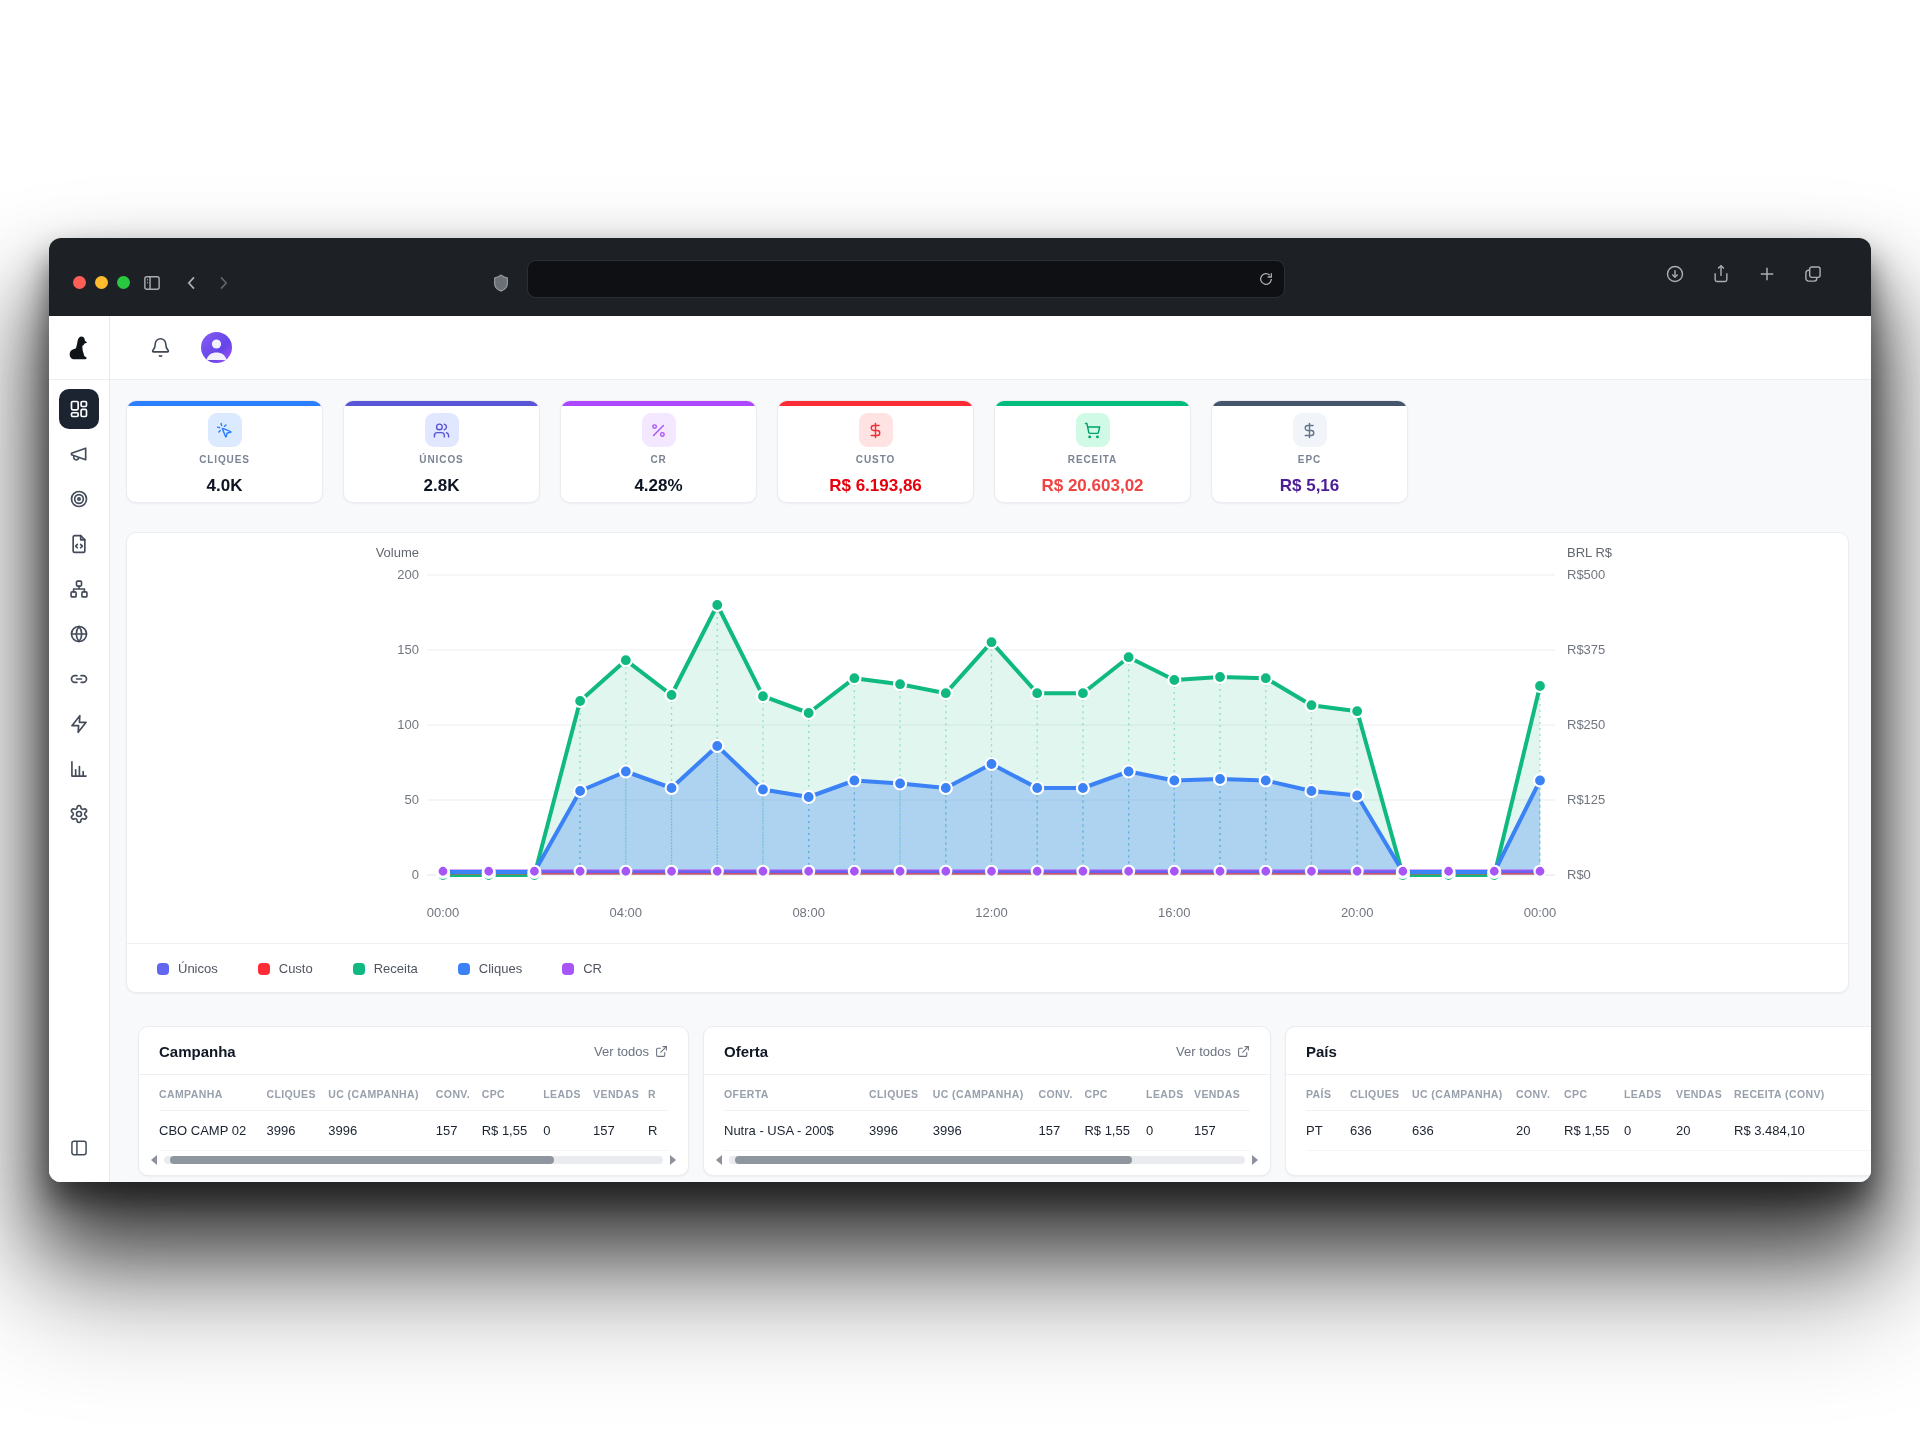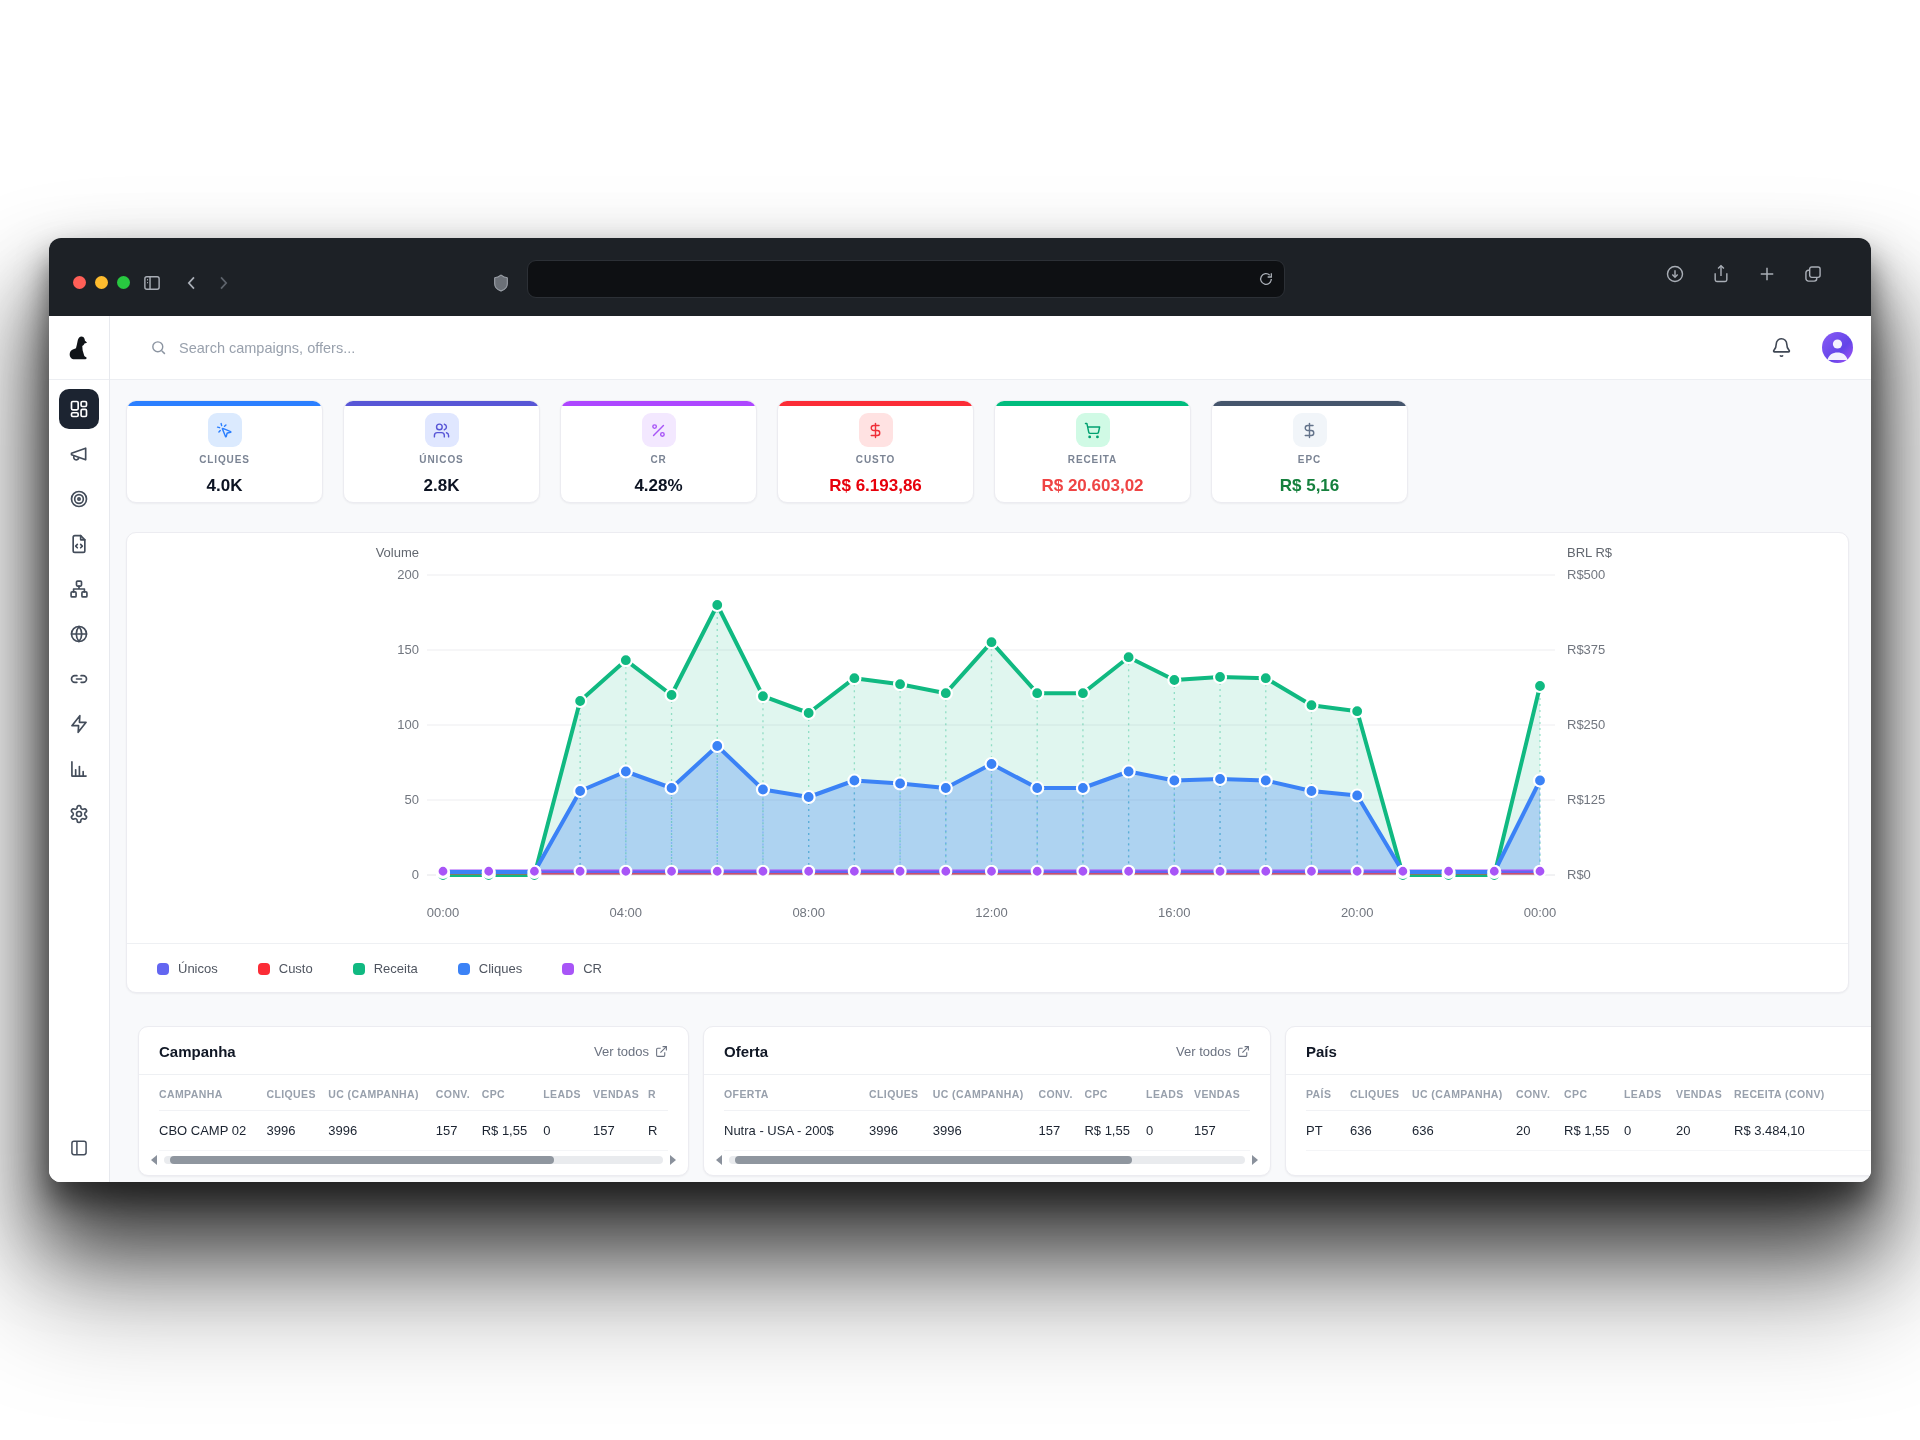--- a/index.html
+++ b/index.html
@@ -223,27 +223,20 @@
       <div class="rail-item rail-bottom">
         <svg viewBox="0 0 24 24" fill="none" stroke="currentColor" stroke-width="1.8">
             <rect x="3.5" y="4" width="17" height="16" rx="2.5"></rect>
             <line x1="9.5" y1="4" x2="9.5" y2="20"></line>
           </svg>
       </div>
     </div>
 
     <div class="main-col">
       <div class="app-header">
-        <div class="search-wrap">
-          <svg viewBox="0 0 24 24" fill="none" stroke="currentColor" stroke-width="2">
-              <circle cx="11" cy="11" r="7"></circle>
-              <line x1="16.5" y1="16.5" x2="21" y2="21"></line>
-            </svg>
-          <input type="text" placeholder="Search campaigns, offers..." style="">
-        </div>
         <span class="bell-btn">
           <svg viewBox="0 0 24 24" fill="none" stroke="currentColor" stroke-width="1.8">
               <path d="M10.3 21a2 2 0 0 0 3.4 0"></path>
               <path d="M3.3 15.3A1 1 0 0 0 4 17h16a1 1 0 0 0 .7-1.7C19.4 14 18 12.5 18 8A6 6 0 0 0 6 8c0 4.5-1.4 6-2.7 7.3z"></path>
             </svg>
         </span>
         <span class="avatar">
           <svg viewBox="0 0 31 31">
               <circle cx="15.5" cy="12" r="4.6" fill="#ffffff" opacity=".92"></circle>
               <path d="M5.5 28c1-5.2 5.2-7.6 10-7.6s9 2.4 10 7.6z" fill="#ffffff" opacity=".92"></path>
@@ -317,21 +310,21 @@
             </div>
             <div class="kpi">
               <span class="accent" style="background:#45556c"></span>
               <span class="tile" style="background:#f1f5f9">
                 <svg viewBox="0 0 24 24" fill="none" stroke="#64748b" stroke-width="2" stroke-linecap="round" stroke-linejoin="round">
                   <line x1="12" y1="2" x2="12" y2="22"></line>
                   <path d="M17 5H9.5a3.5 3.5 0 0 0 0 7h5a3.5 3.5 0 0 1 0 7H6"></path>
                 </svg>
               </span>
               <span class="klabel">EPC</span>
-              <span class="kvalue" style="color:#15803d">R$ 5,16</span>
+              <span class="kvalue" style="color:#4c1d95">R$ 5,16</span>
             </div>
           </div>
 
         <div class="chart-card">
           <svg class="plot" id="chart-svg" width="1721" height="410">
               <line x1="300" y1="342" x2="1428" y2="342" stroke="#e3e4e8" stroke-width="1"></line>
               <text x="292" y="346" text-anchor="end" fill="#71767f" font-size="13" font-family="Liberation Sans, sans-serif">0</text>
               <text x="1440" y="346" text-anchor="start" fill="#71767f" font-size="13" font-family="Liberation Sans, sans-serif">R$0</text>
               <line x1="300" y1="267" x2="1428" y2="267" stroke="#ededf0" stroke-width="1"></line>
               <text x="292" y="271" text-anchor="end" fill="#71767f" font-size="13" font-family="Liberation Sans, sans-serif">50</text>

